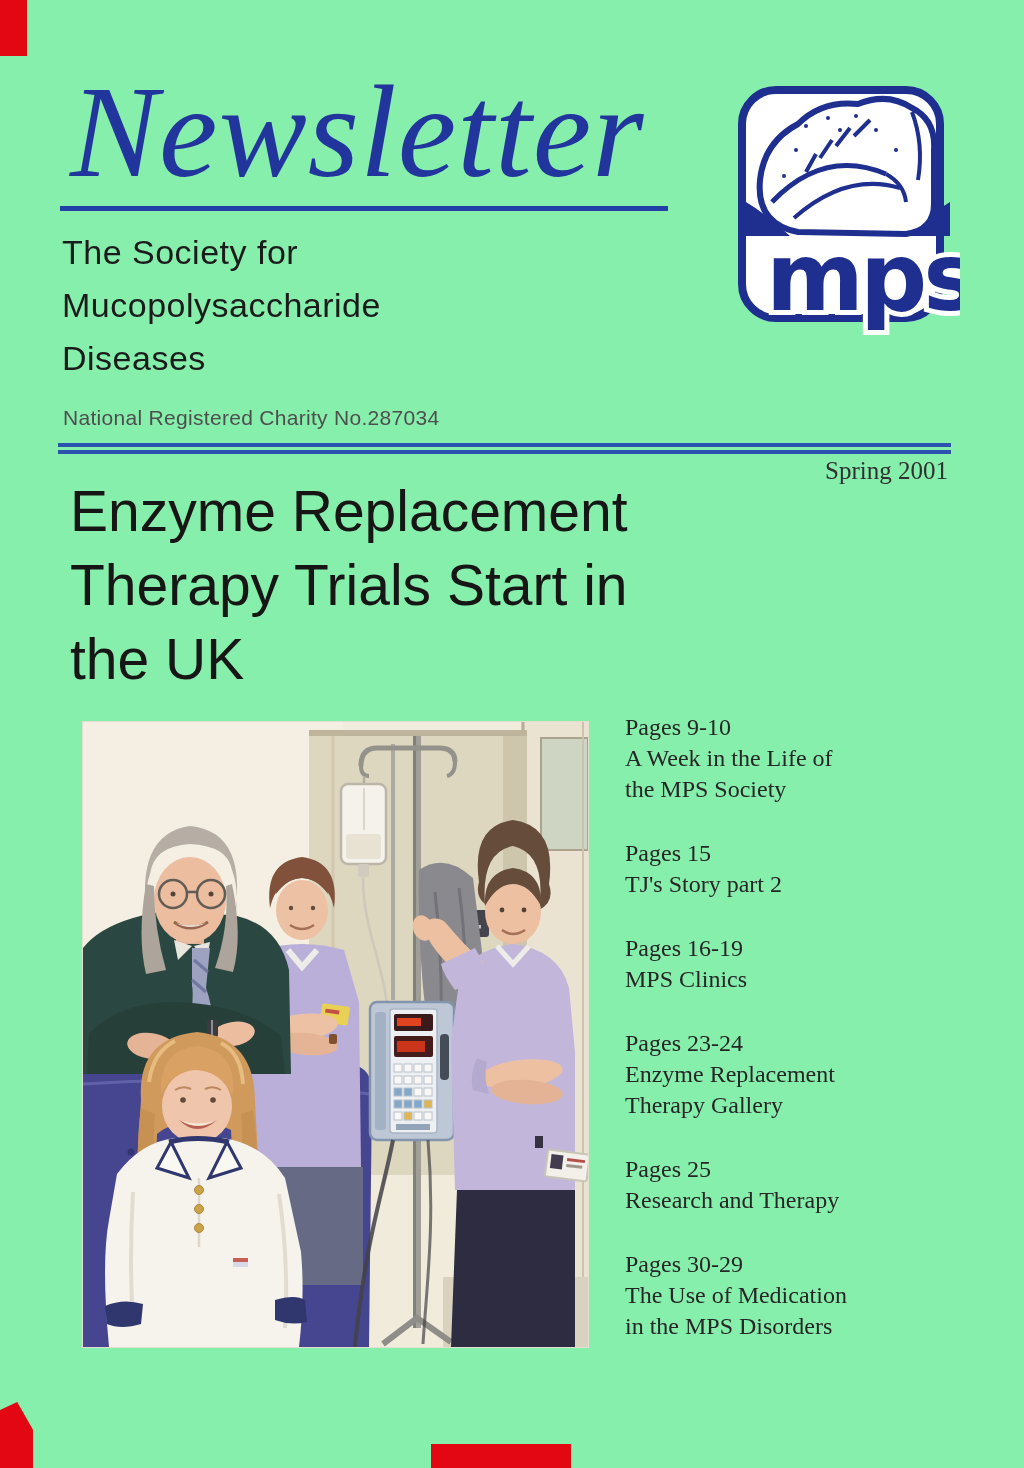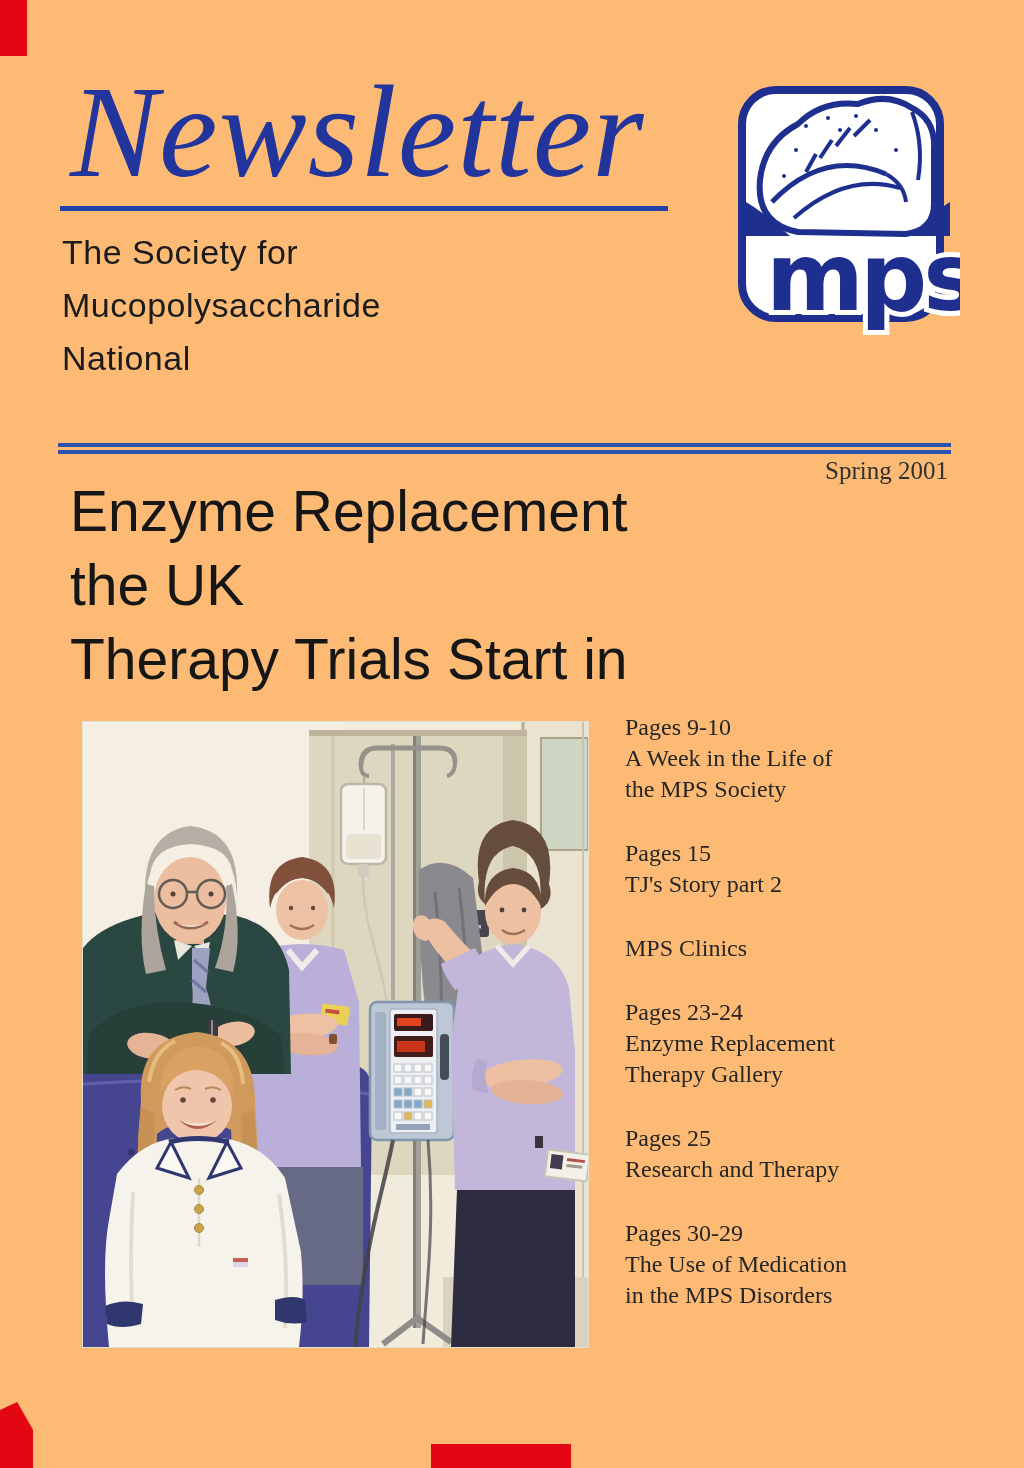--- a/index.html
+++ b/index.html
@@ -1,16 +1,16 @@
 <!DOCTYPE html>
 <html><head>
 <meta charset="utf-8">
 <style>
   html,body{margin:0;padding:0;background:#ffffff;}
-  .page{position:relative;width:1024px;height:1468px;margin:0 auto;background:#fdba74;
+  .page{position:relative;width:1024px;height:1468px;margin:0 auto;background:#86efac;
         font-family:"Liberation Sans",sans-serif;overflow:hidden;}
 
   
   .mark{position:absolute;background:#e30613;}
   .mark-tl{left:0;top:0;width:27px;height:56px;}
   .mark-bl{left:0;top:1402px;width:33px;height:66px;clip-path:polygon(0 12%,52% 0,100% 42%,100% 100%,0 100%);}
   .mark-bar{left:431px;top:1444px;width:140px;height:24px;}
 
   
   .masthead-title{position:absolute;left:70px;top:66px;font-family:"Liberation Serif",serif;
@@ -42,22 +42,23 @@
 
   <div class="mark mark-tl"></div>
   <div class="mark mark-bl"></div>
   <div class="mark mark-bar"></div>
 
   <div class="masthead-title">Newsletter</div>
   <div class="title-underline"></div>
   <div class="org-name">
       <div>The Society for</div>
       <div>Mucopolysaccharide</div>
-      <div>National</div>
+      <div>Diseases</div>
     </div>
+  <div class="charity">National Registered Charity No.287034</div>
 
   <svg class="logo" viewBox="0 0 224 276" aria-hidden="true">
     <rect x="6" y="6" width="198" height="228" rx="34" fill="#ffffff" stroke="#1e2f8f" stroke-width="8"></rect>
     <path d="M10,118 L10,152 L54,152 Q30,130 10,118 Z" fill="#1e2f8f"></path>
     <path d="M214,118 L214,152 L170,152 Q194,130 214,118 Z" fill="#1e2f8f"></path>
     <g>
       <path d="M62,148 Q20,140 24,96 Q28,58 62,40 Q86,16 122,20 Q152,8 176,24 Q200,36 198,66 L198,120 Q198,146 170,150 Z" fill="#ffffff" stroke="#1e2f8f" stroke-width="6" stroke-linejoin="round"></path>
       <path d="M36,118 Q88,64 150,90" stroke="#1e2f8f" stroke-width="5" fill="none"></path>
       <path d="M58,134 Q110,88 164,104" stroke="#1e2f8f" stroke-width="4" fill="none"></path>
       <path d="M118,52 L134,36 M100,62 L114,44 M84,74 L96,56 M70,88 L80,70" stroke="#1e2f8f" stroke-width="4" fill="none"></path>
@@ -76,22 +77,22 @@
   </svg>
 
   <div class="rule">
       <div></div>
       <div></div>
     </div>
   <div class="issue-date">Spring 2001</div>
 
   <div class="headline">
       <div>Enzyme Replacement</div>
+      <div>Therapy Trials Start in</div>
       <div>the UK</div>
-      <div>Therapy Trials Start in</div>
     </div>
 
   <svg class="photo" viewBox="0 0 505 625" aria-hidden="true">
     <rect width="505" height="625" fill="#f1ecdd"></rect>
     <rect width="260" height="370" fill="#f5f1e4"></rect>
 
     <rect x="438" width="67" height="625" fill="#eae4d3"></rect>
     <line x1="440" y1="0" x2="440" y2="625" stroke="#b3ab94" stroke-width="3"></line>
     <rect x="458" y="16" width="47" height="112" fill="#cdd6c3" stroke="#a9a18b" stroke-width="2"></rect>
     <line x1="500" y1="0" x2="500" y2="625" stroke="#c9c2ac" stroke-width="2"></line>
@@ -283,20 +284,21 @@
       <div class="toc-entry">
         <div>Pages 9-10</div>
         <div>A Week in the Life of</div>
         <div>the MPS Society</div>
       </div>
       <div class="toc-entry">
         <div>Pages 15</div>
         <div>TJ's Story part 2</div>
       </div>
       <div class="toc-entry">
+        <div>Pages 16-19</div>
         <div>MPS Clinics</div>
       </div>
       <div class="toc-entry">
         <div>Pages 23-24</div>
         <div>Enzyme Replacement</div>
         <div>Therapy Gallery</div>
       </div>
       <div class="toc-entry">
         <div>Pages 25</div>
         <div>Research and Therapy</div>

